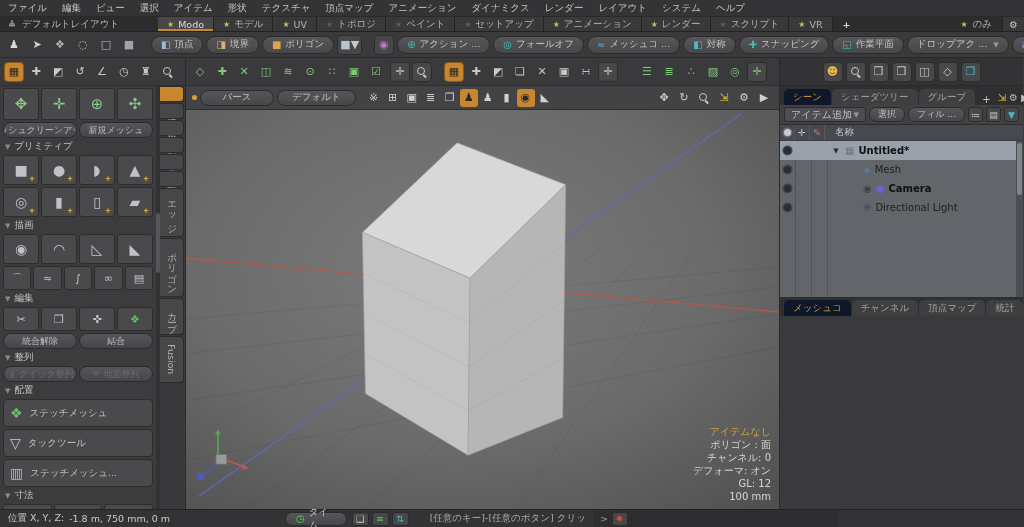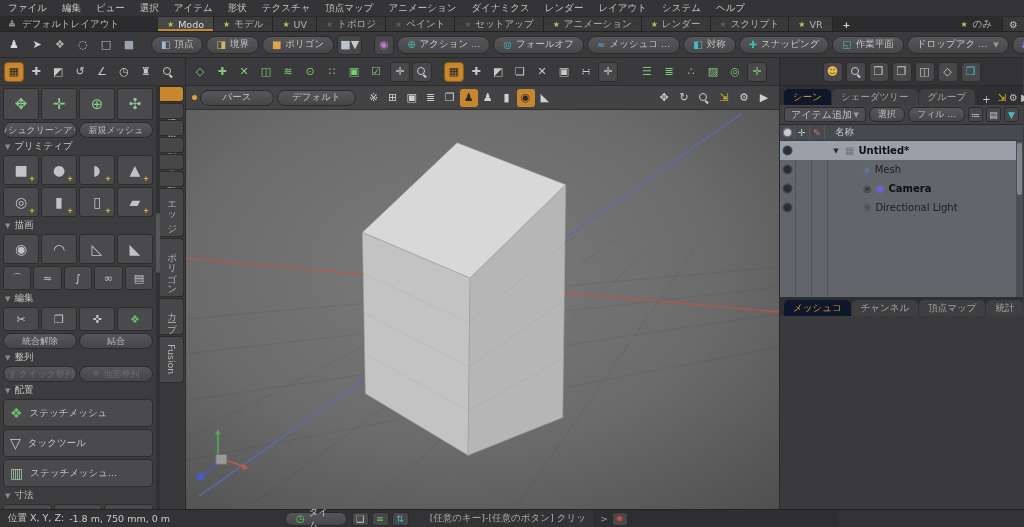--- a/index.html
+++ b/index.html
@@ -660,20 +660,30 @@
           <g transform="translate(30,356)">
             <rect x="0" y="-10" width="11" height="10" fill="#9a9a9a" stroke="#6e6e6e" stroke-width="0.8"></rect>
             <line x1="2" y1="-10" x2="2" y2="-32" stroke="#4fae4f" stroke-width="1.6"></line>
             <polygon points="2,-35 -1,-30 5,-30" fill="#4fae4f"></polygon>
             <line x1="11" y1="-4" x2="30" y2="3" stroke="#c05a4a" stroke-width="1.6"></line>
             <polygon points="33,4 27,0 26,6" fill="#c05a4a"></polygon>
             <line x1="0" y1="0" x2="-13" y2="11" stroke="#4a5ac0" stroke-width="1.6"></line>
             <rect x="-19" y="9" width="7" height="7" fill="#4a5ac0"></rect>
           </g>
         </svg>
+        <div class="vp-info">
+          <div class="sel">アイテムなし</div>
+          <div id="vp-info-rows">
+              <div>ポリゴン : 面</div>
+              <div>チャンネル: 0</div>
+              <div>デフォーマ: オン</div>
+              <div>GL: 12</div>
+              <div>100 mm</div>
+            </div>
+        </div>
       </div>
     </div>
 
     <div class="right-col">
       <div class="rp-icons" id="rp-icons">
           <span class="chip">
             <span class="g" style="color: rgb(232, 184, 74);">☻</span>
           </span>
           <span class="chip">
             <span class="mag" style="color: rgb(200, 200, 200);"></span>

